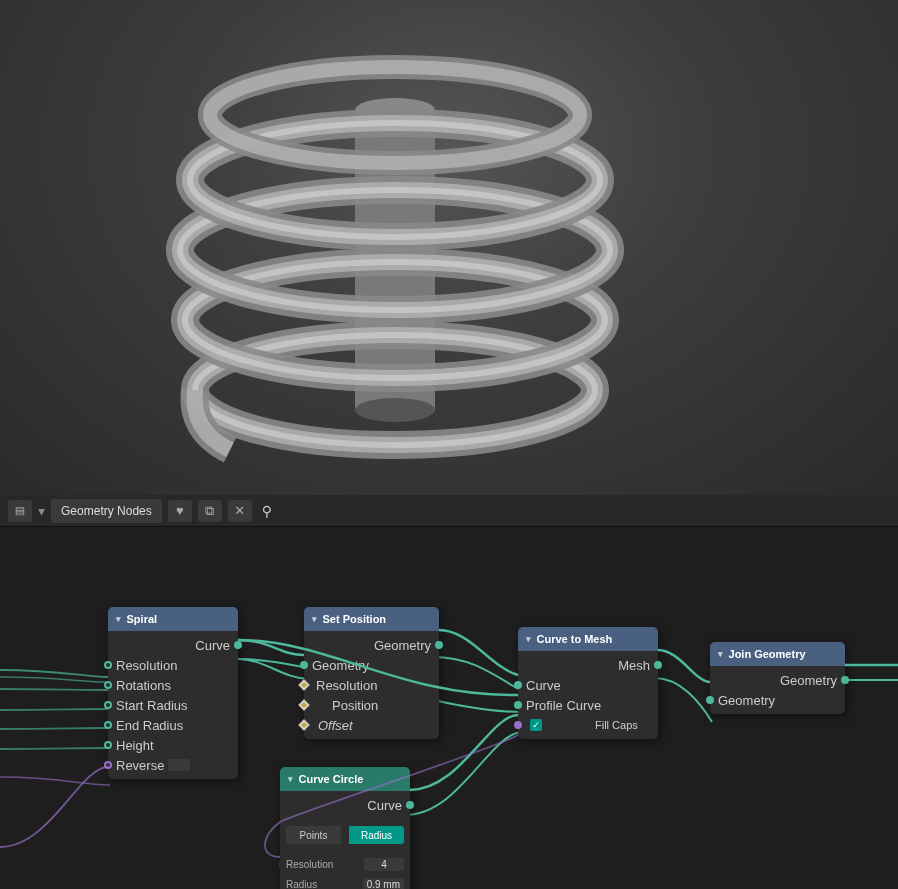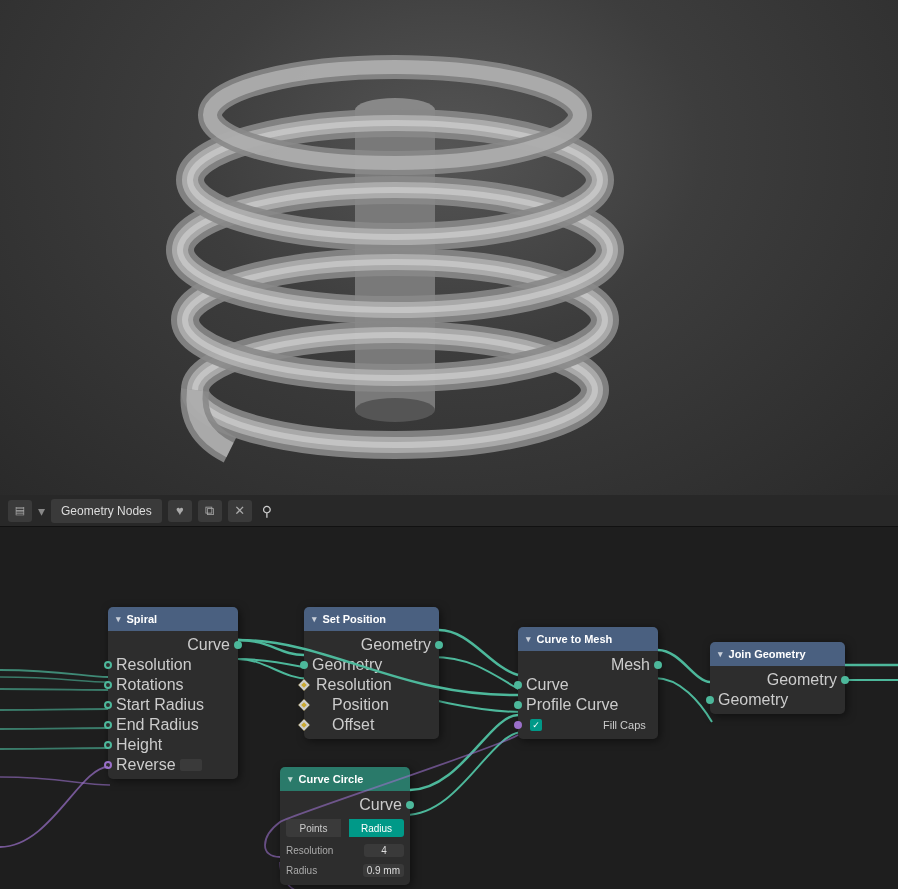--- a/index.html
+++ b/index.html
@@ -107,21 +107,21 @@
       border-radius: 0 0 5px 5px;
       padding: 4px 0;
     }
 
     .node-row {
       display: flex;
       align-items: center;
       height: 20px;
       padding: 0 8px;
       position: relative;
-      font-size: 16px;
+      font-size: 13px;
       color: #ccc;
     }
 
     .node-row.output {
       justify-content: flex-end;
     }
 
     .socket {
       width: 8px;
       height: 8px;
@@ -150,21 +150,21 @@
       position: absolute;
       top: 0; left: 0;
       width: 100%;
       height: 100%;
       pointer-events: none;
     }
 
     
     .tab-btn-group {
       display: flex;
-      margin: 4px 6px;
+      margin: 11px 6px;
       border-radius: 3px;
       overflow: hidden;
       gap: 8px;
     }
     .tab-btn {
       flex: 1;
       height: 18px;
       background: #3a3a3a;
       border: none;
       color: #ccc;
@@ -377,21 +377,21 @@
         <div class="node-row">
           <div class="socket" style="left:-4px;width:8px;height:8px;border-radius:0;transform:rotate(45deg);background:#c9a830;position:absolute;"></div>
           <span style="margin-left:4px;">Resolution</span>
         </div>
         <div class="node-row">
           <div class="socket" style="left:-4px;width:8px;height:8px;border-radius:0;transform:rotate(45deg);background:#c9a830;position:absolute;"></div>
           <span style="margin-left:20px;">Position</span>
         </div>
         <div class="node-row">
           <div class="socket" style="left:-4px;width:8px;height:8px;border-radius:0;transform:rotate(45deg);background:#c9a830;position:absolute;"></div>
-          <span style="margin-left:20px;">Offset</span>
+          <span style="margin-left:6px;font-style:italic;">Offset</span>
         </div>
       </div>
     </div>
 
     <div class="node-card node-curvetomesh" style="left: 518px; top: 100px; width: 140px;">
       <div class="node-header">
         <span class="collapse-arrow">▾</span>
         <span>Curve to Mesh</span>
       </div>
       <div class="node-body">
@@ -403,21 +403,21 @@
           <div class="socket socket-green left"></div>
           <span>Curve</span>
         </div>
         <div class="node-row">
           <div class="socket socket-green left"></div>
           <span>Profile Curve</span>
         </div>
         <div class="checkbox-row">
           <div class="socket socket-purple-fill left" style="position:absolute;left:-4px;width:8px;height:8px;border-radius:50%;background:#9a6fc9;border:2px solid #9a6fc9;"></div>
           <div class="checkbox-box" style="margin-left:4px;">✓</div>
-          <span style="margin-left:12px;padding-left:45px;">Fill Caps</span>
+          <span style="margin-left:4px;padding-left:45px;">Fill Caps</span>
         </div>
       </div>
     </div>
 
     <div class="node-card node-joingeom" style="left: 710px; top: 115px; width: 135px;">
       <div class="node-header">
         <span class="collapse-arrow">▾</span>
         <span>Join Geometry</span>
       </div>
       <div class="node-body">

